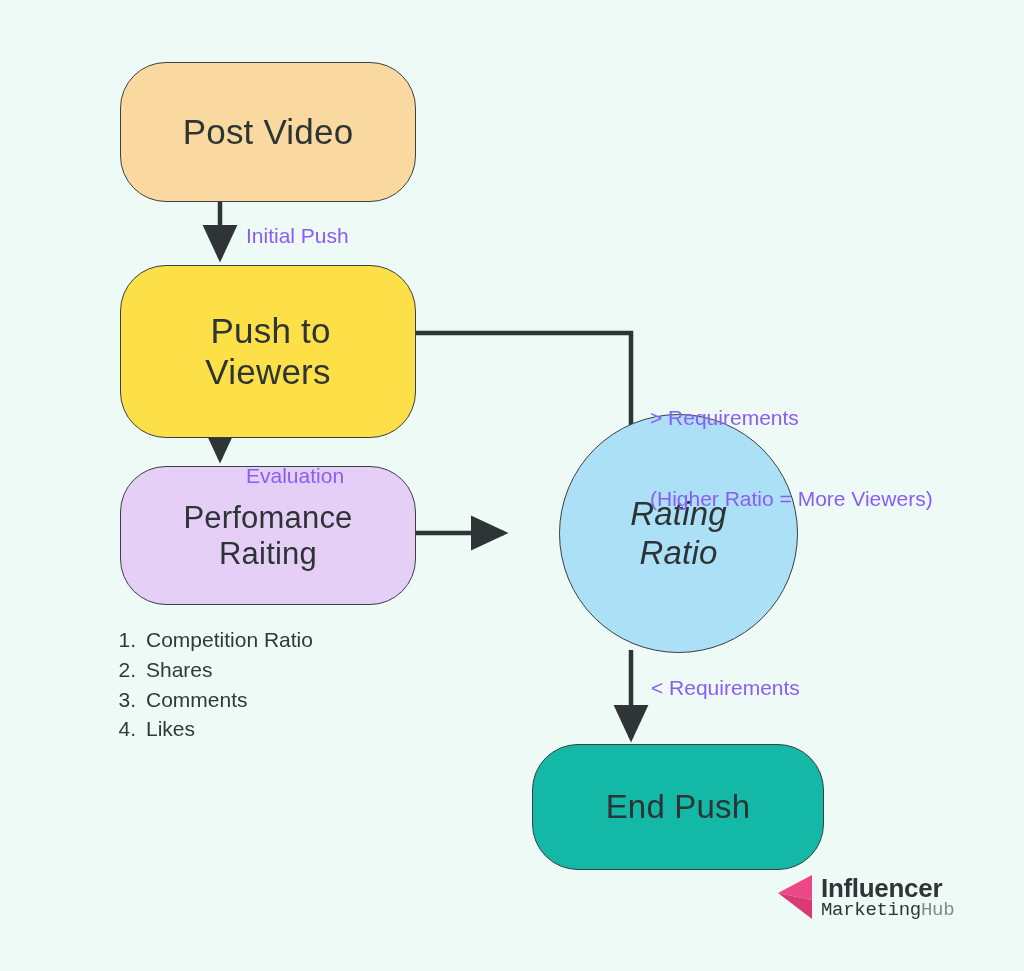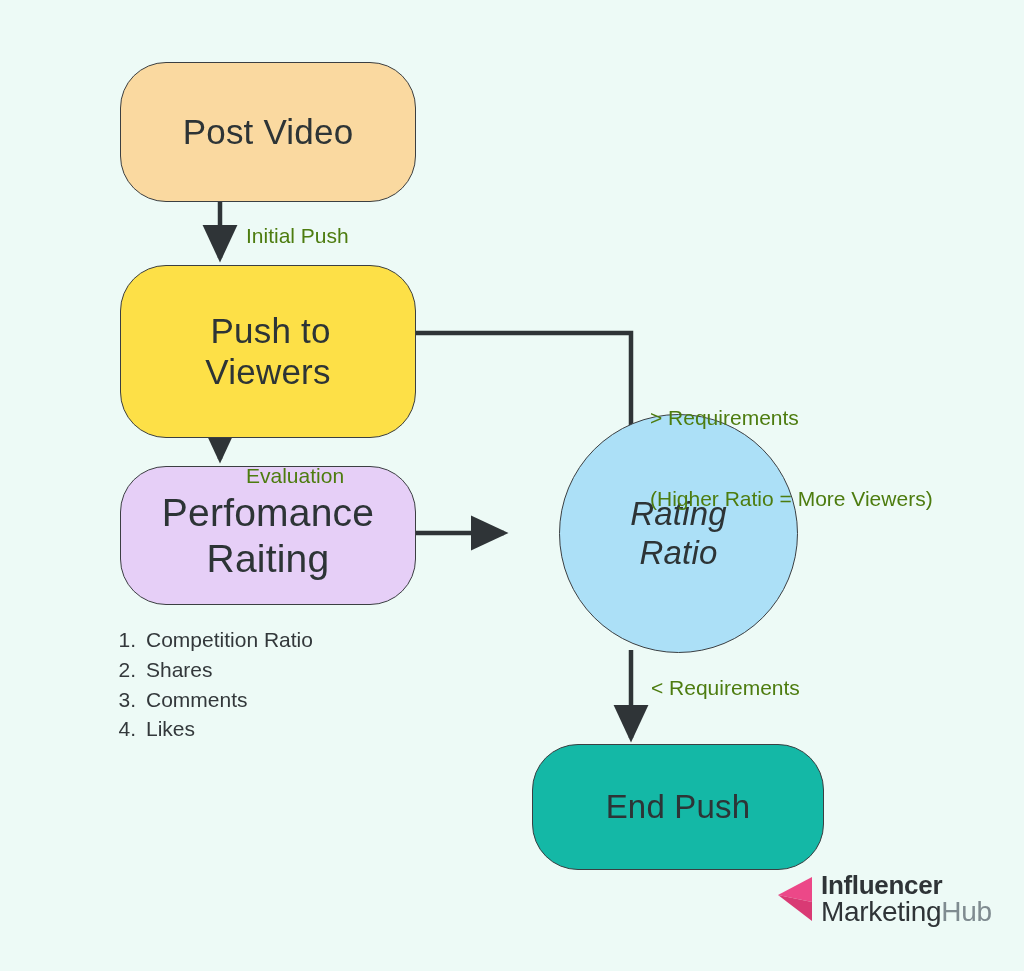--- a/index.html
+++ b/index.html
@@ -57,21 +57,21 @@
     font-size: 35px;
     text-align: right;
   }
   .node-performance {
     left: 72px;
     top: 466px;
     width: 296px;
     height: 139px;
     border-radius: 46px;
     background: #e6cff7;
-    font-size: 39px;
+    font-size: 31px;
   }
   .node-rating-ratio {
     left: 511px;
     top: 414px;
     width: 239px;
     height: 239px;
     border-radius: 50%;
     background: #ace0f7;
     font-size: 33px;
     font-style: italic;
@@ -80,21 +80,21 @@
     left: 484px;
     top: 744px;
     width: 292px;
     height: 126px;
     border-radius: 46px;
     background: #14b8a6;
     font-size: 33px;
   }
   .edge-label {
     position: absolute;
-    color: #4d7c0f;
+    color: #8b5cf6;
     font-size: 21px;
     line-height: 1.30;
     white-space: pre;
   }
   .label-initial-push { left: 246px; top: 222px; }
   .label-evaluation   { left: 246px; top: 422px; margin-top: 40px; }
   .label-gt-req       { left: 650px; top: 349px; }
   .label-lt-req       { left: 651px; top: 674px; }
   .criteria-list {
     position: absolute;
@@ -130,23 +130,24 @@
     flex-direction: column;
     line-height: 1.0;
   }
   .logo-line1 {
     font-size: 26px;
     font-weight: bold;
     color: #2f3437;
     letter-spacing: -0.3px;
   }
   .logo-line2 {
-    font-size: 28px;
+    font-size: 19px;
     color: #2f3437;
     letter-spacing: -0.3px;
+    font-family: Liberation Mono, monospace;
   }
   .logo-line2 .hub { color: #7f8b90; }
 </style>
 </head>
 <body>
 
 <div id="canvas">
 
   <svg class="flow-layer" viewBox="0 0 1024 971" xmlns="http://www.w3.org/2000/svg">
     <defs>

